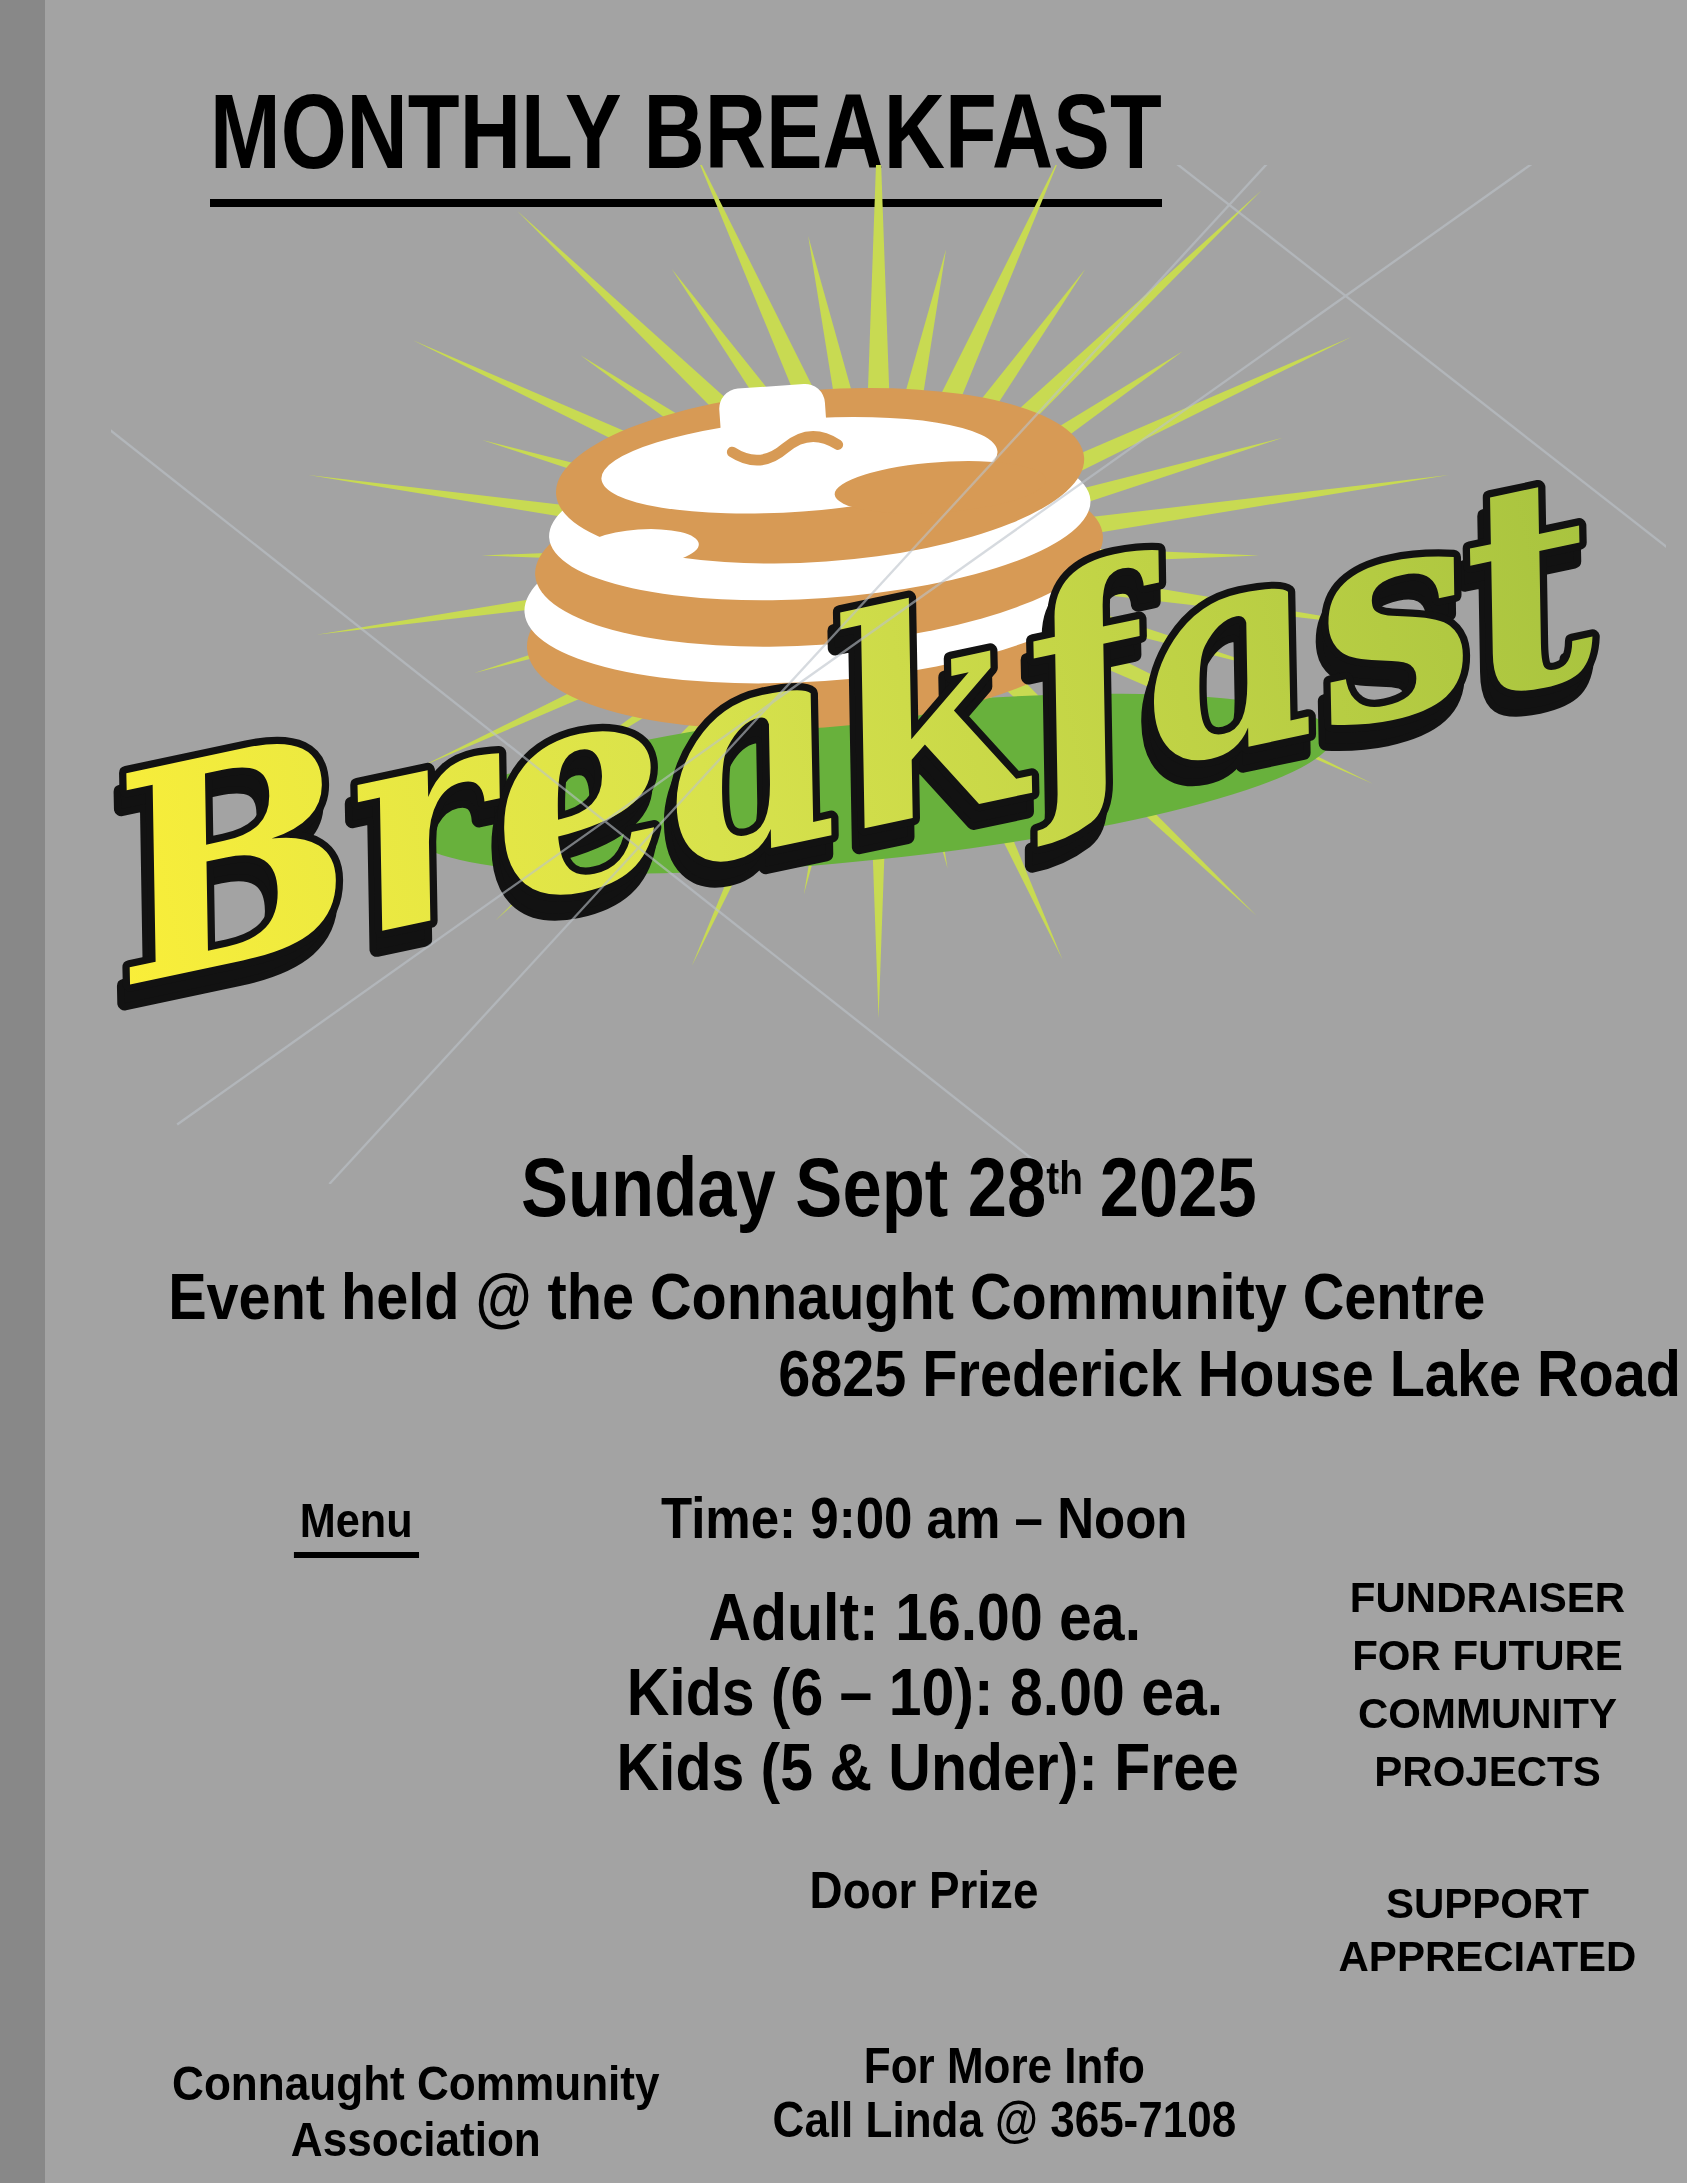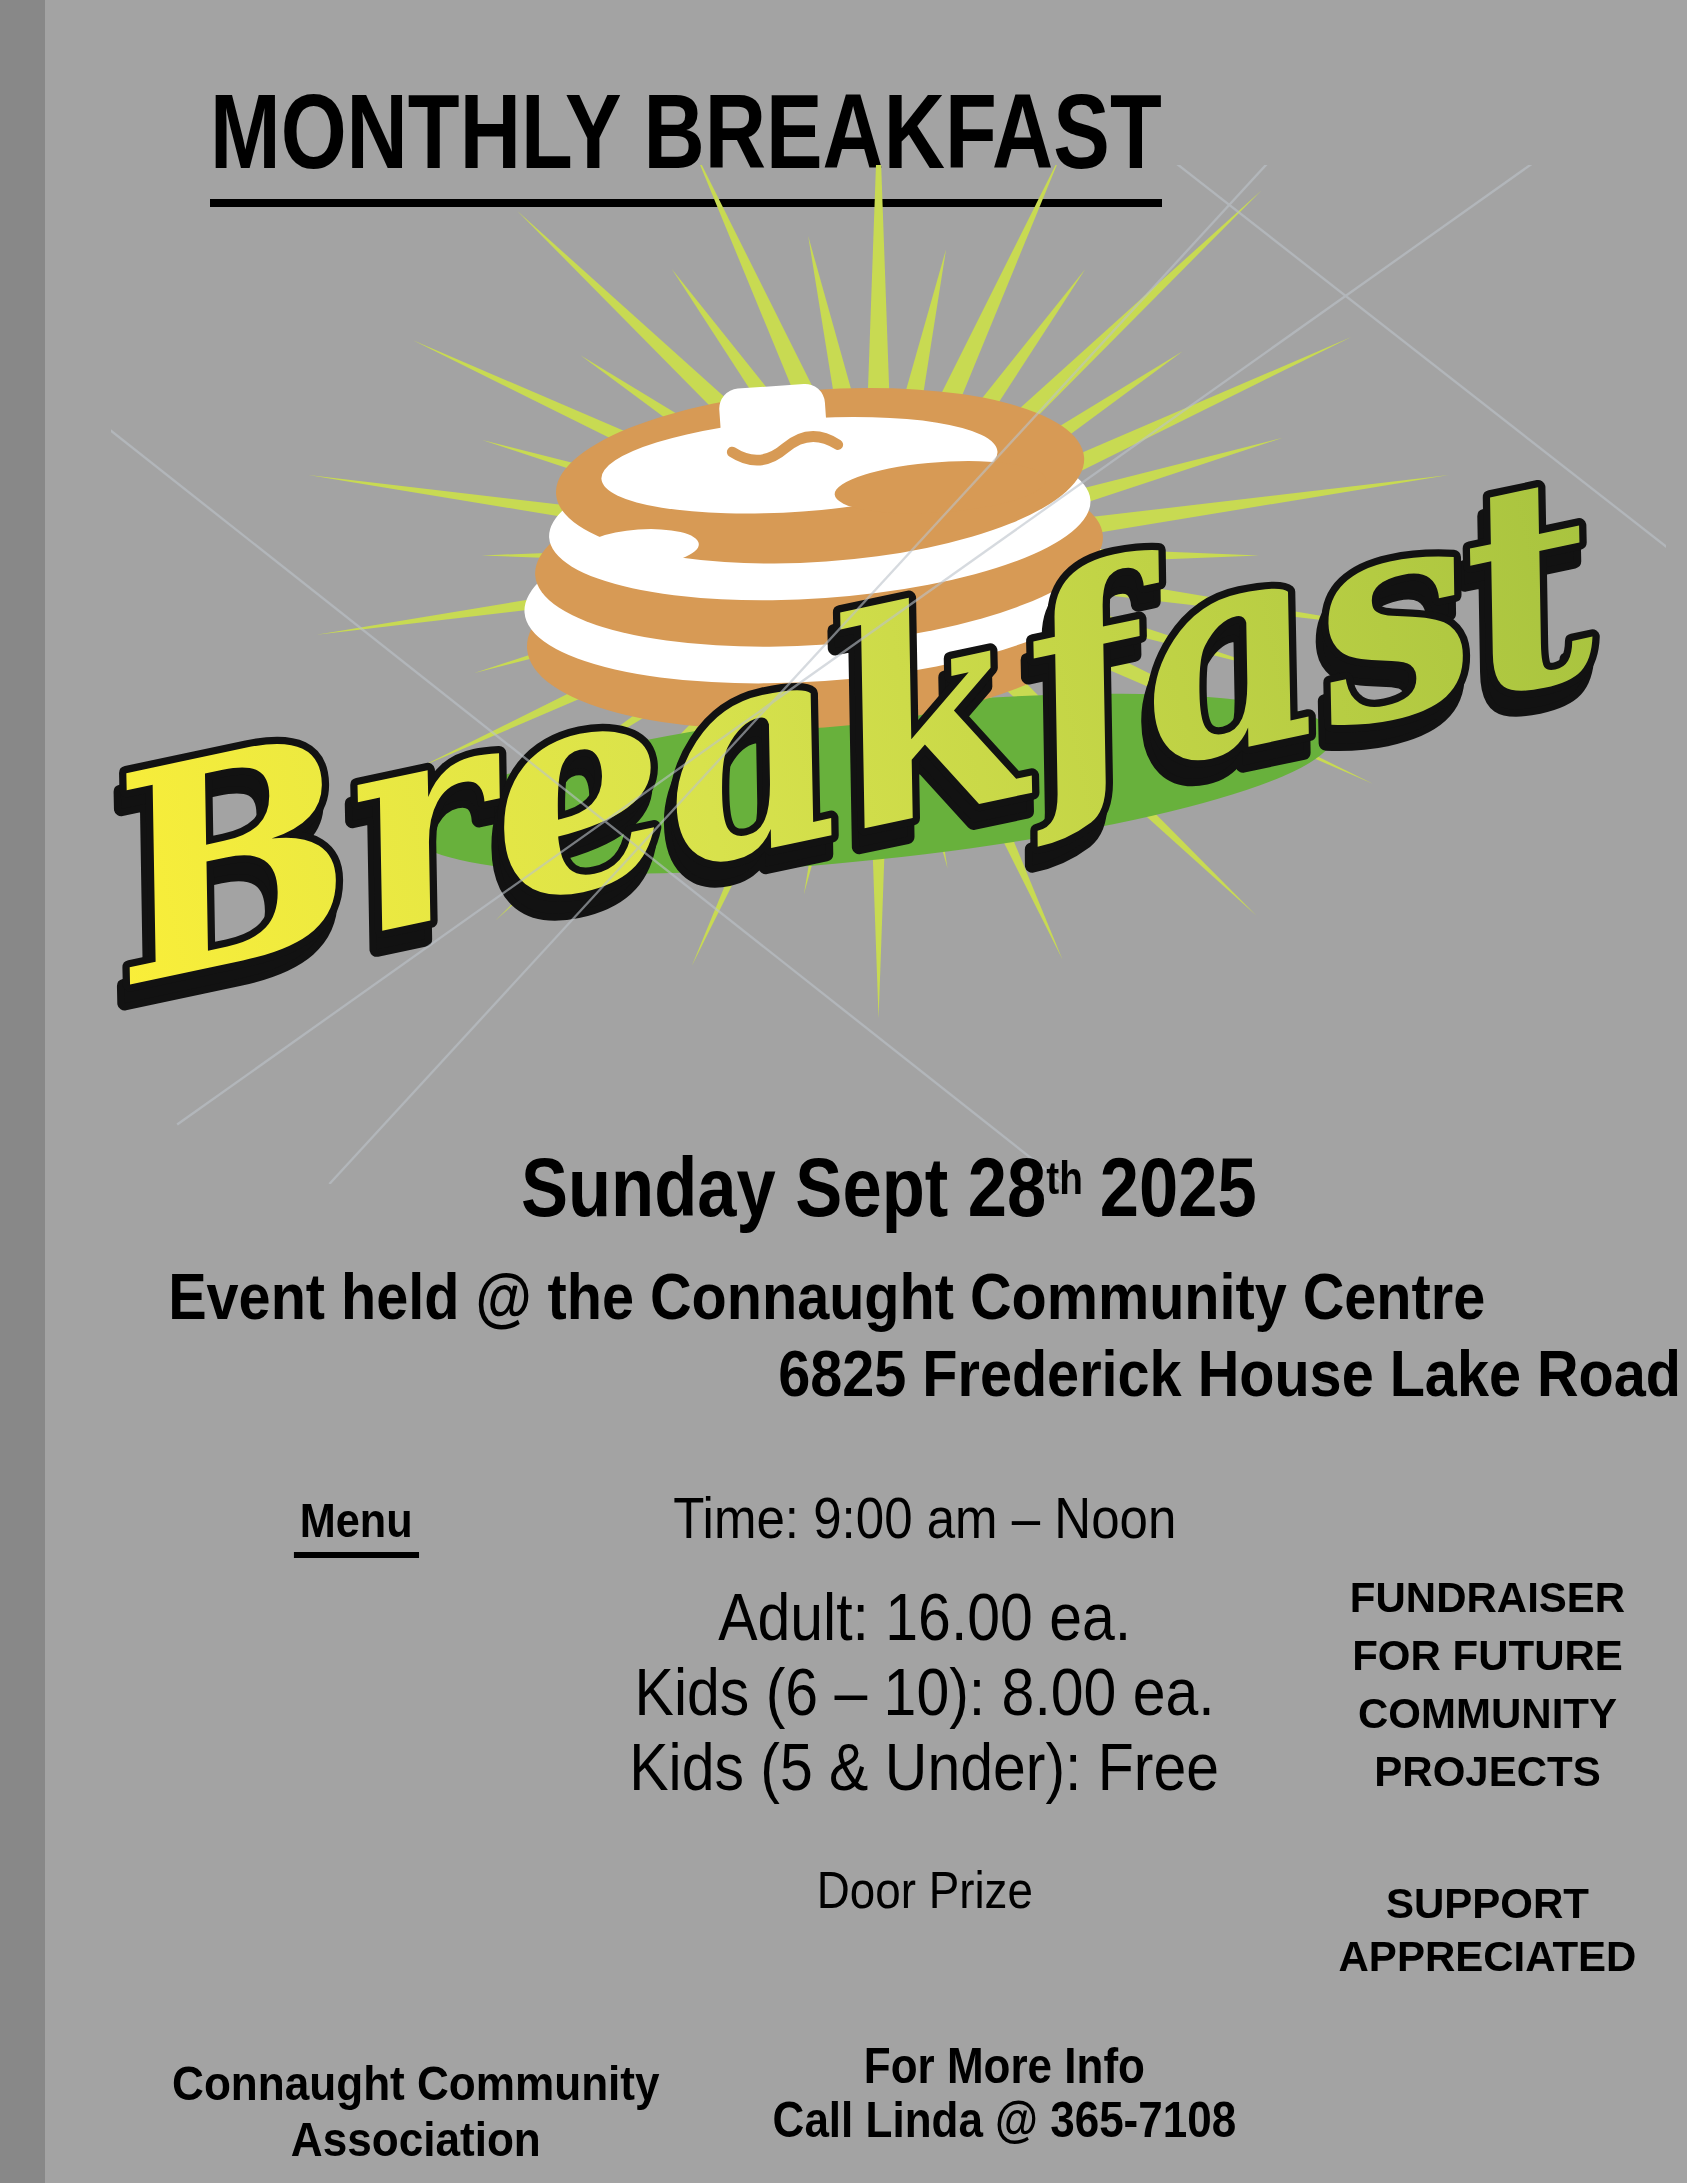--- a/index.html
+++ b/index.html
@@ -27,21 +27,21 @@
   .date-line .year{margin-left:0.24em;}
 
   .venue1{left:0;top:1265px;width:1563px;text-align:center;font-size:64px;font-weight:bold;line-height:1;white-space:nowrap;}
   .venue2{left:0;top:1342px;width:1686px;text-align:right;font-size:64px;font-weight:bold;line-height:1;white-space:nowrap;}
 
   .menu-col{left:73px;top:1497px;width:476px;text-align:center;}
   .menu-heading{font-size:48px;font-weight:bold;line-height:1;}
   .menu-heading .ul{border-bottom:6px solid #000;padding:0 6.6px 5.3px 6.6px;}
   .menu-body{margin-top:17px;font-size:33px;font-weight:bold;line-height:44px;white-space:pre-line;}
 
-  .center-col{left:529px;top:1485px;width:701px;text-align:center;font-weight:normal;}
+  .center-col{left:529px;top:1485px;width:701px;text-align:center;font-weight:bold;}
   .time-line{font-size:58px;line-height:66px;white-space:nowrap;}
   .price{font-size:67px;line-height:75px;white-space:nowrap;}
   .price.first{margin-top:28.4px;}
   .door-prize{font-size:52px;line-height:73px;margin-top:50px;white-space:nowrap;}
 
   .info-block{left:595px;top:1985px;width:728px;text-align:center;font-size:50px;font-weight:bold;line-height:54px;white-space:pre-line;}
 
   .right-col{left:1231px;top:1569px;width:423px;text-align:center;font-size:42px;font-weight:bold;}
   .fundraiser{line-height:58px;white-space:pre-line;}
   .support{margin-top:76px;line-height:53px;white-space:pre-line;}

